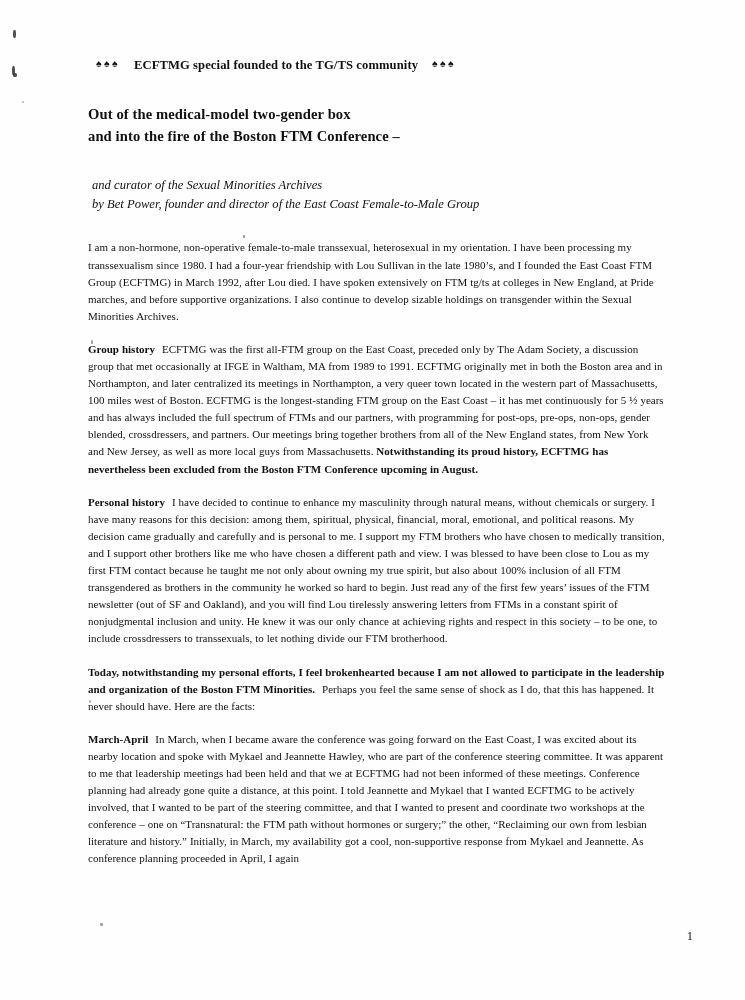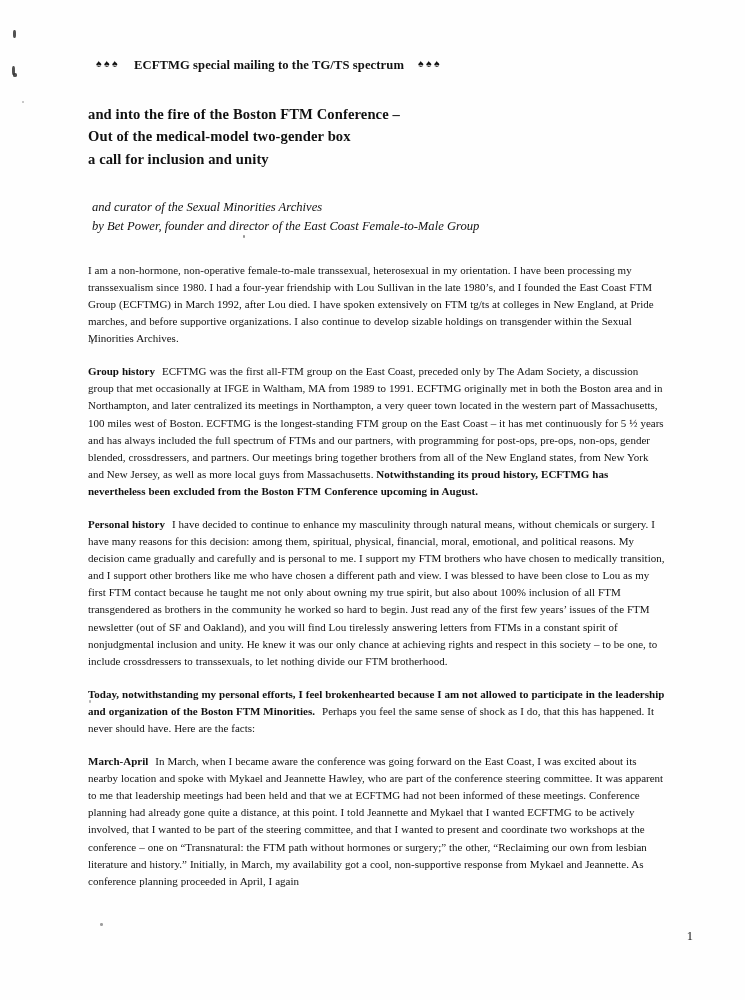--- a/index.html
+++ b/index.html
@@ -115,28 +115,27 @@
   <span class="speck" style="left:22px;  top:101px; width:2px; height:2px; opacity:.3;"></span>
   <span class="speck" style="left:100px; top:923px; width:3px; height:3px; opacity:.45;"></span>
   <span class="speck" style="left:243px; top:235px; width:2px; height:3px; opacity:.5;"></span>
   <span class="speck" style="left:91px;  top:340px; width:2px; height:4px; opacity:.45;"></span>
   <span class="speck" style="left:89px;  top:700px; width:2px; height:3px; opacity:.35;"></span>
 
   <div class="content">
 
     <div class="doc-header">
       <span class="ornament left">♠♠♠</span>
-      <span class="header-text">ECFTMG special mailing to the TG/TS spectrum</span>
+      <span class="header-text">ECFTMG special founded to the TG/TS community</span>
       <span class="ornament right">♠♠♠</span>
     </div>
 
     <h1 class="doc-title">
+      <span class="tline">Out of the medical-model two-gender box</span>
       <span class="tline">and into the fire of the Boston FTM Conference –</span>
-      <span class="tline">Out of the medical-model two-gender box</span>
-      <span class="tline">a call for inclusion and unity</span>
     </h1>
 
     <div class="byline">
       <span class="bline">and curator of the Sexual Minorities Archives</span>
       <span class="bline">by Bet Power, founder and director of the East Coast Female-to-Male Group</span>
     </div>
 
     <p class="para"><span>I am a non-hormone, non-operative female-to-male transsexual, heterosexual in my orientation. I have been processing my transsexualism since 1980. I had a four-year friendship with Lou Sullivan in the late 1980’s, and I founded the East Coast FTM Group (ECFTMG) in March 1992, after Lou died. I have spoken extensively on FTM tg/ts at colleges in New England, at Pride marches, and before supportive organizations. I also continue to develop sizable holdings on transgender within the Sexual Minorities Archives.</span></p>
 
     <p class="para"><span class="lead">Group history</span><span class="lead-gap"></span><span>ECFTMG was the first all-FTM group on the East Coast, preceded only by The Adam Society, a discussion group that met occasionally at IFGE in Waltham, MA from 1989 to 1991. ECFTMG originally met in both the Boston area and in Northampton, and later centralized its meetings in Northampton, a very queer town located in the western part of Massachusetts, 100 miles west of Boston. ECFTMG is the longest-standing FTM group on the East Coast – it has met continuously for 5 ½ years and has always included the full spectrum of FTMs and our partners, with programming for post-ops, pre-ops, non-ops, gender blended, crossdressers, and partners. Our meetings bring together brothers from all of the New England states, from New York and New Jersey, as well as more local guys from Massachusetts. </span><span class="strong-close">Notwithstanding its proud history, ECFTMG has nevertheless been excluded from the Boston FTM Conference upcoming in August.</span></p>

